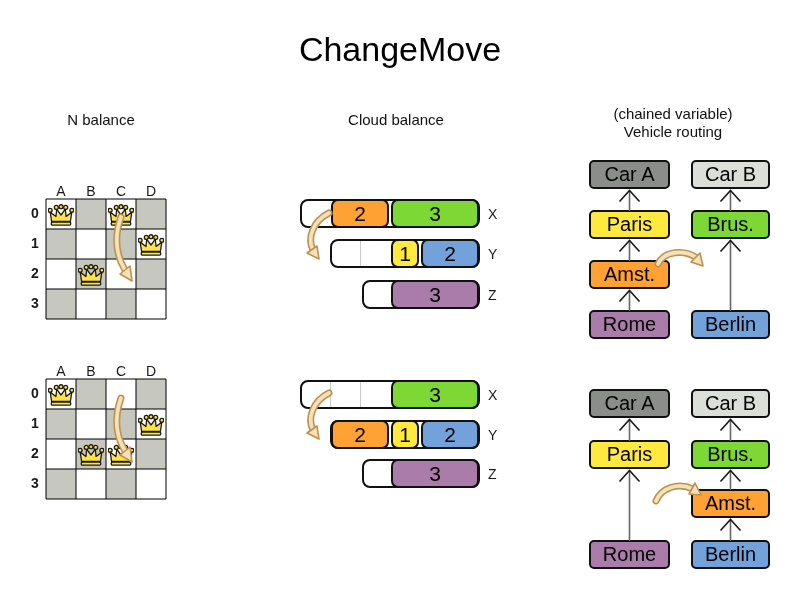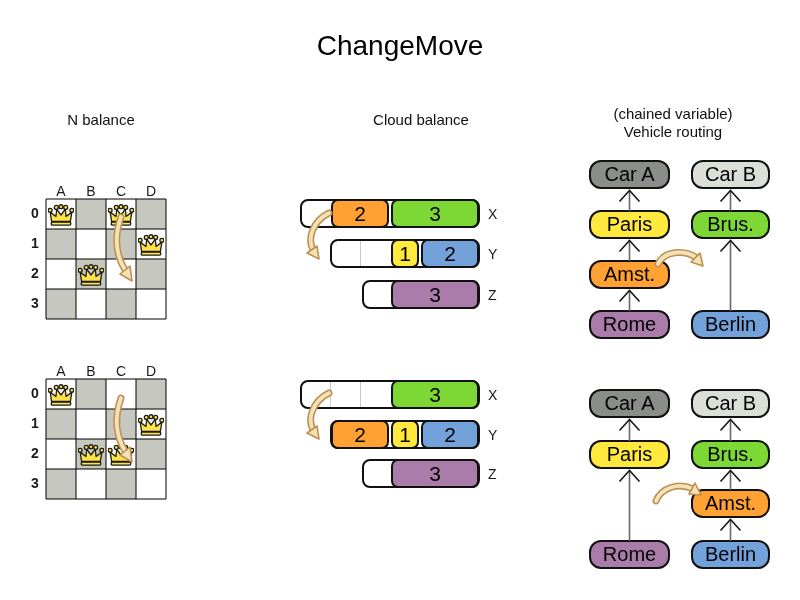--- a/index.html
+++ b/index.html
@@ -1,38 +1,38 @@
 <!DOCTYPE html>
 <html><head>
 <meta charset="utf-8">
 <style>
   html,body{margin:0;padding:0;background:#fff;}
   body{width:800px;height:600px;overflow:hidden;font-family:"Liberation Sans",sans-serif;}
   .abs{position:absolute;}
   #canvas{position:absolute;left:0;top:0;width:800px;height:600px;background:#fff;}
-  .title{left:0;right:0;top:30px;text-align:center;font-size:28px;color:#000;}
+  .title{left:0;right:0;top:30px;text-align:center;font-size:34px;color:#000;}
   .subtitle{left:0;right:0;top:69px;text-align:center;font-size:13px;color:#1a1a1a;}
   .col-header{font-size:15px;color:#111;text-align:center;transform:translateX(-50%);white-space:nowrap;line-height:18px;}
   .col-label{font-size:14px;color:#1a1a1a;text-align:center;}
   .row-label{font-size:14px;font-weight:bold;color:#1a1a1a;text-align:center;}
   .cell{width:30px;height:30px;}
   .cloud-cont{background:#fff;border:2px solid #111;border-radius:8px;box-sizing:border-box;}
   .cloud-divider{width:1px;background:#c9c9c9;}
   .block{border:2px solid #111;border-radius:7px;box-sizing:border-box;text-align:center;font-size:21px;color:#000;line-height:25px;background:#fff;}
   .cloud-label{font-size:14px;color:#1a1a1a;}
-  .vbox{border:2px solid #111;border-radius:12px;box-sizing:border-box;text-align:center;font-size:20px;color:#000;line-height:25px;}
+  .vbox{border:2px solid #111;border-radius:5px;box-sizing:border-box;text-align:center;font-size:20px;color:#000;line-height:25px;}
   #overlay{position:absolute;left:0;top:0;pointer-events:none;z-index:10;}
 </style>
 </head>
 <body>
 
 <div id="canvas">
   <div class="abs title">ChangeMove</div>
   <div class="abs col-header" style="left:101px;top:111px;">N balance</div>
-  <div class="abs col-header" style="left:396px;top:111px;margin-left:25px;">Cloud balance</div>
+  <div class="abs col-header" style="left:396px;top:111px;">Cloud balance</div>
   <div class="abs col-header" style="left:673px;top:105px;">
     <div>(chained variable)</div>
     <div>Vehicle routing</div>
   </div>
   <div id="diagram-root">
       <div class="abs col-label" style="left: 46px; top: 183px; width: 30px;">A</div>
       <div class="abs col-label" style="left: 76px; top: 183px; width: 30px;">B</div>
       <div class="abs col-label" style="left: 106px; top: 183px; width: 30px;">C</div>
       <div class="abs col-label" style="left: 136px; top: 183px; width: 30px;">D</div>
       <div class="abs row-label" style="left: 26px; top: 205px; width: 18px;">0</div>

